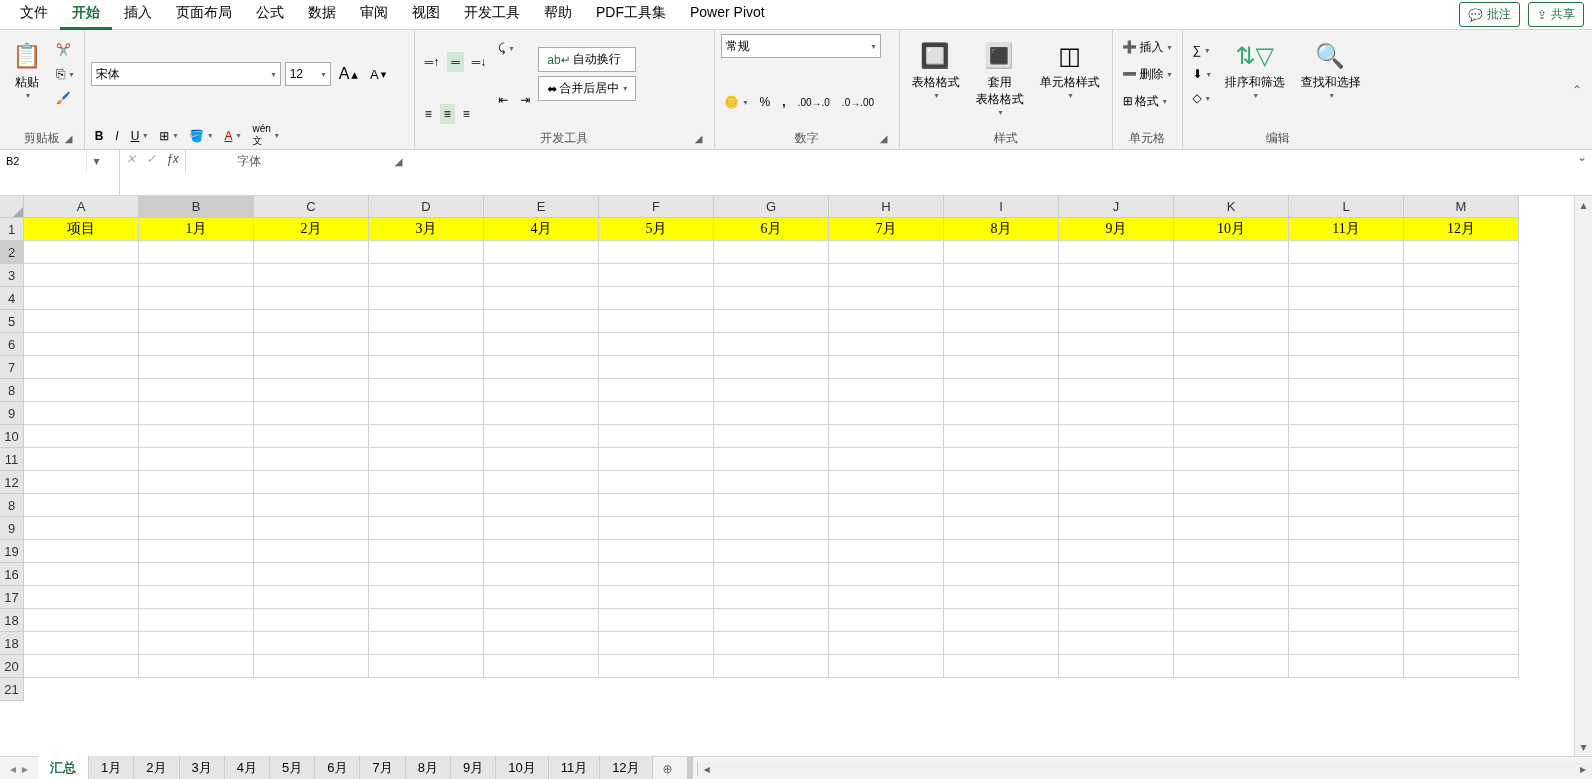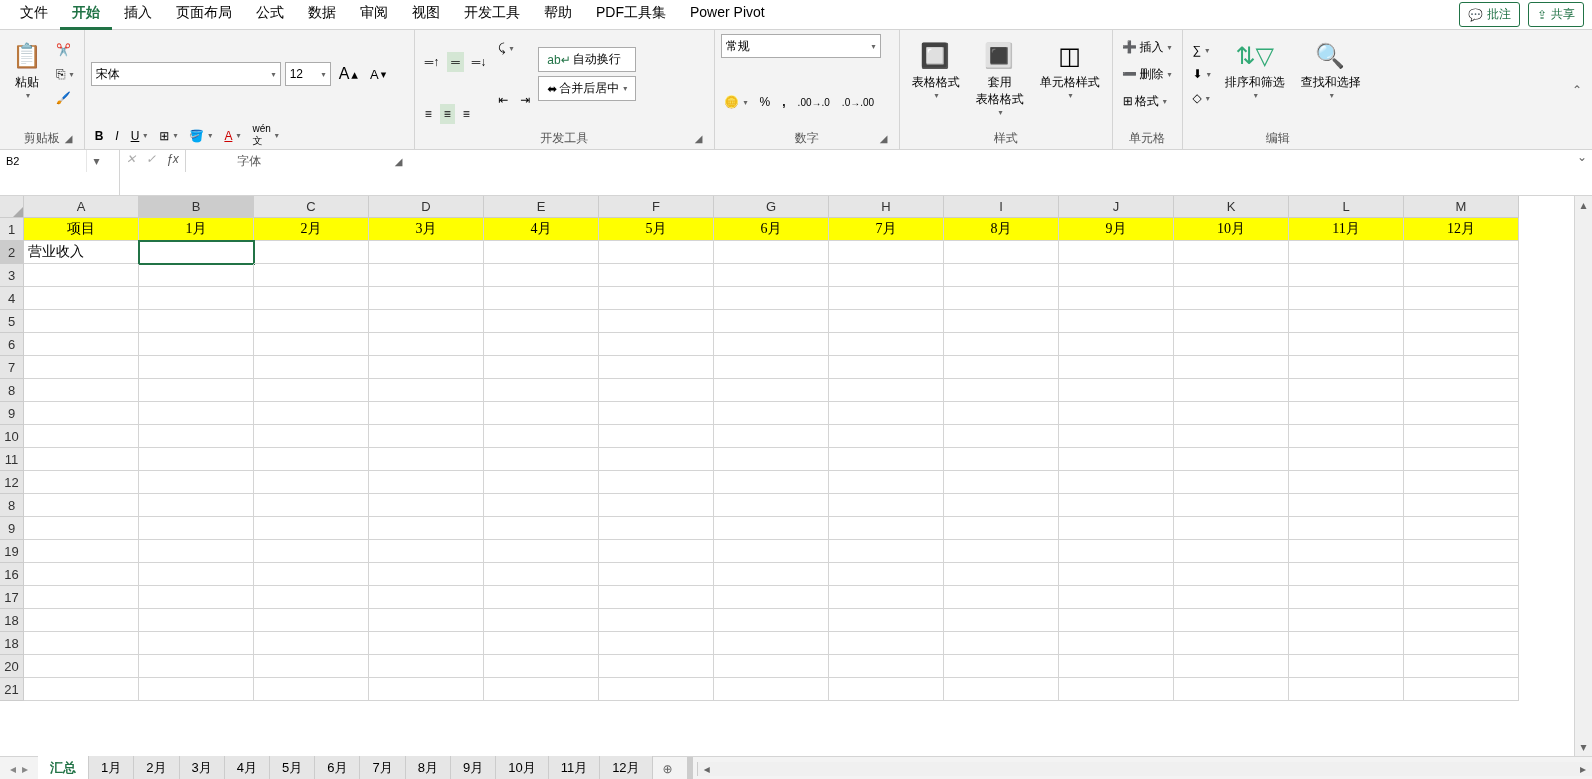--- a/index.html
+++ b/index.html
@@ -391,35 +391,20 @@
             <div class="cell yellow" style="width: 115px;">5月</div>
             <div class="cell yellow" style="width: 115px;">6月</div>
             <div class="cell yellow" style="width: 115px;">7月</div>
             <div class="cell yellow" style="width: 115px;">8月</div>
             <div class="cell yellow" style="width: 115px;">9月</div>
             <div class="cell yellow" style="width: 115px;">10月</div>
             <div class="cell yellow" style="width: 115px;">11月</div>
             <div class="cell yellow" style="width: 115px;">12月</div>
           </div>
           <div class="row">
-            <div class="cell left" style="width: 115px;">营业收入</div>
-            <div class="cell active" style="width: 115px;"></div>
-            <div class="cell" style="width: 115px;"></div>
-            <div class="cell" style="width: 115px;"></div>
-            <div class="cell" style="width: 115px;"></div>
-            <div class="cell" style="width: 115px;"></div>
-            <div class="cell" style="width: 115px;"></div>
-            <div class="cell" style="width: 115px;"></div>
-            <div class="cell" style="width: 115px;"></div>
-            <div class="cell" style="width: 115px;"></div>
-            <div class="cell" style="width: 115px;"></div>
-            <div class="cell" style="width: 115px;"></div>
-            <div class="cell" style="width: 115px;"></div>
-          </div>
-          <div class="row">
             <div class="cell" style="width: 115px;"></div>
             <div class="cell" style="width: 115px;"></div>
             <div class="cell" style="width: 115px;"></div>
             <div class="cell" style="width: 115px;"></div>
             <div class="cell" style="width: 115px;"></div>
             <div class="cell" style="width: 115px;"></div>
             <div class="cell" style="width: 115px;"></div>
             <div class="cell" style="width: 115px;"></div>
             <div class="cell" style="width: 115px;"></div>
             <div class="cell" style="width: 115px;"></div>

